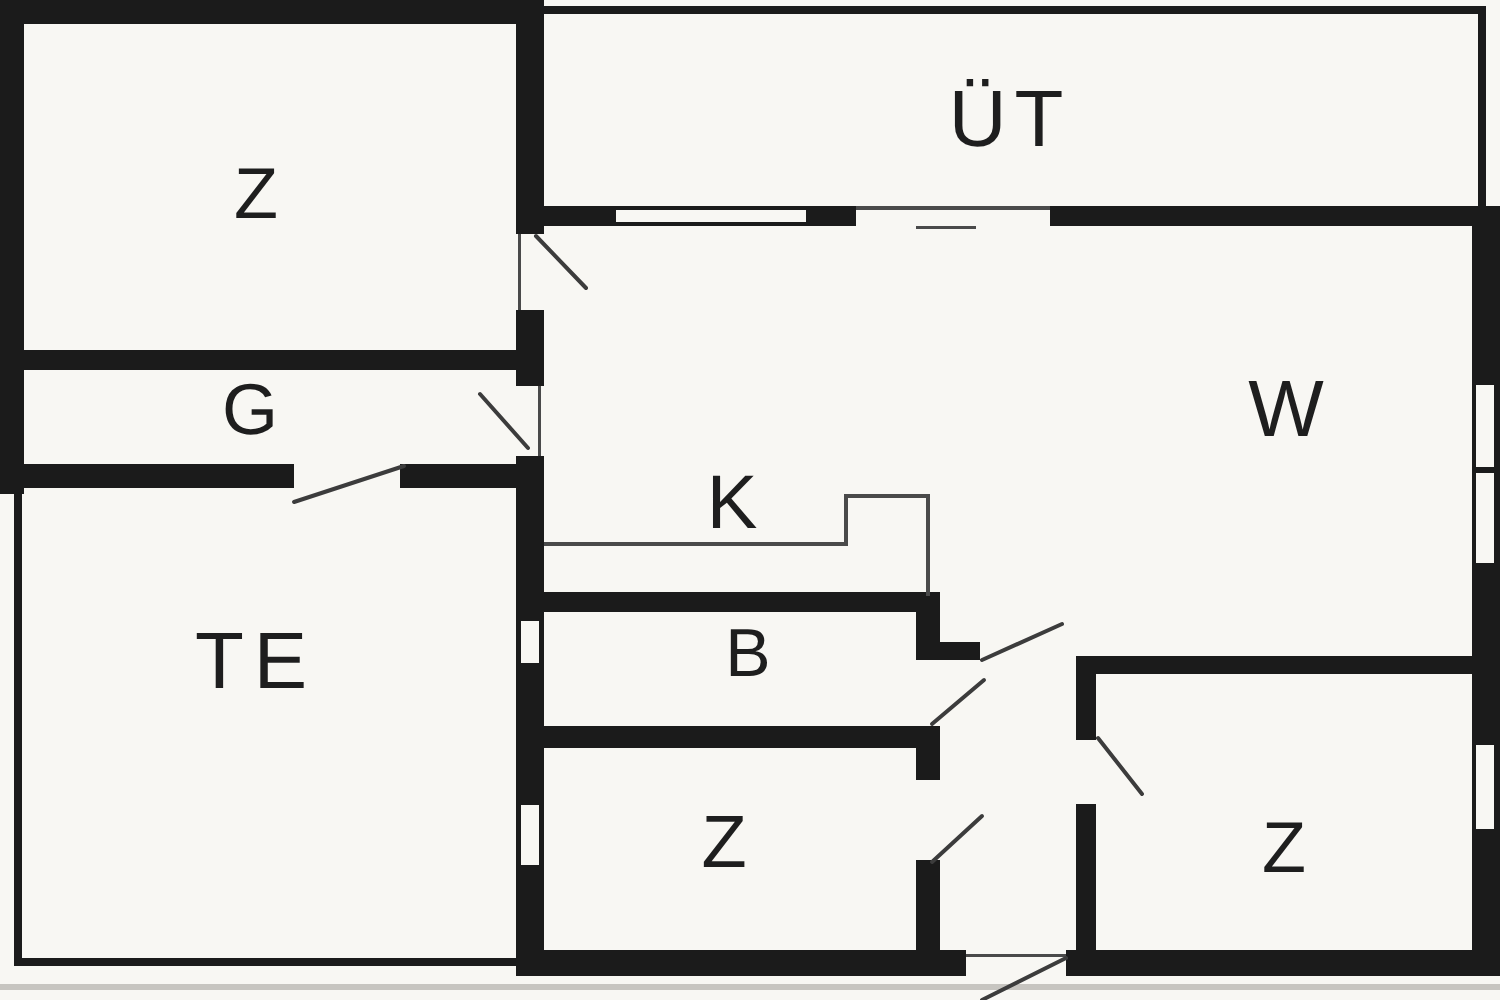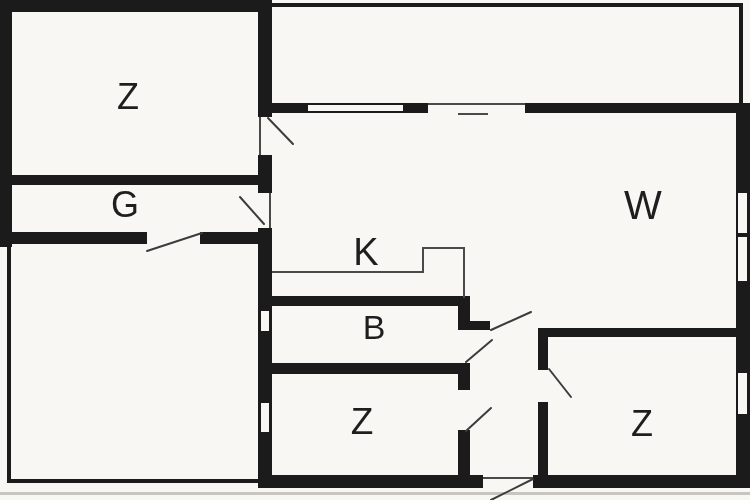--- a/index.html
+++ b/index.html
@@ -93,19 +93,21 @@
       <line x1="202" y1="233" x2="147" y2="251"></line>
       <line x1="491" y1="330" x2="531" y2="312"></line>
       <line x1="466" y1="362" x2="492" y2="340"></line>
       <line x1="466" y1="431" x2="491" y2="408"></line>
       <line x1="549" y1="369" x2="571" y2="397"></line>
       <line x1="533" y1="479" x2="491" y2="500"></line>
     </g>
   </svg>
 
   <div class="room-label" style="left:128px;top:97px;font-size:36px;">Z</div>
+  <div class="room-label" style="left:505px;top:60px;font-size:40px;letter-spacing:4px;">ÜT</div>
   <div class="room-label" style="left:125px;top:205px;font-size:36px;">G</div>
   <div class="room-label" style="left:643px;top:205px;font-size:40px;">W</div>
+  <div class="room-label" style="left:128px;top:331px;font-size:40px;letter-spacing:5px;">TE</div>
   <div class="room-label" style="left:366px;top:252px;font-size:38px;">K</div>
   <div class="room-label" style="left:374px;top:327px;font-size:34px;">B</div>
   <div class="room-label" style="left:362px;top:421px;font-size:37px;">Z</div>
   <div class="room-label" style="left:642px;top:424px;font-size:36px;">Z</div>
 </div>
 
 </body></html>

